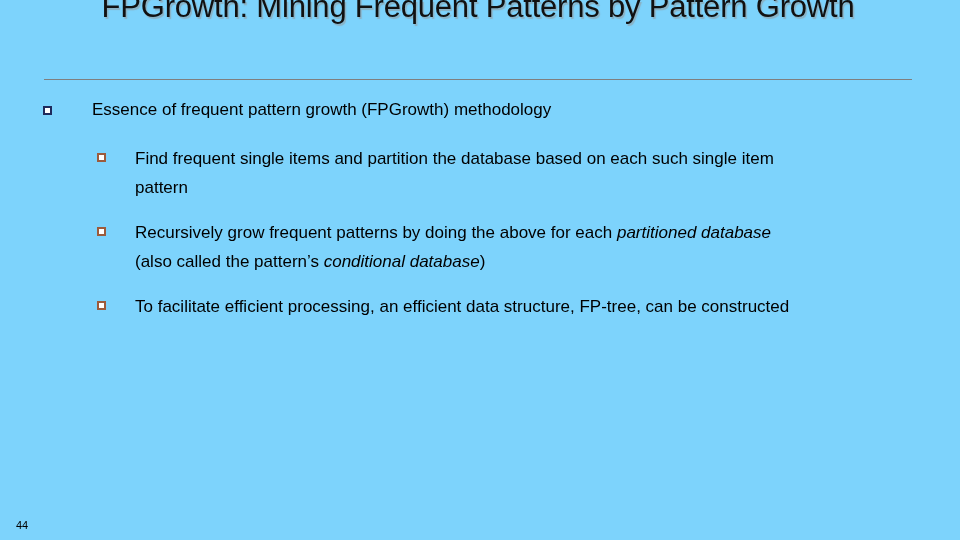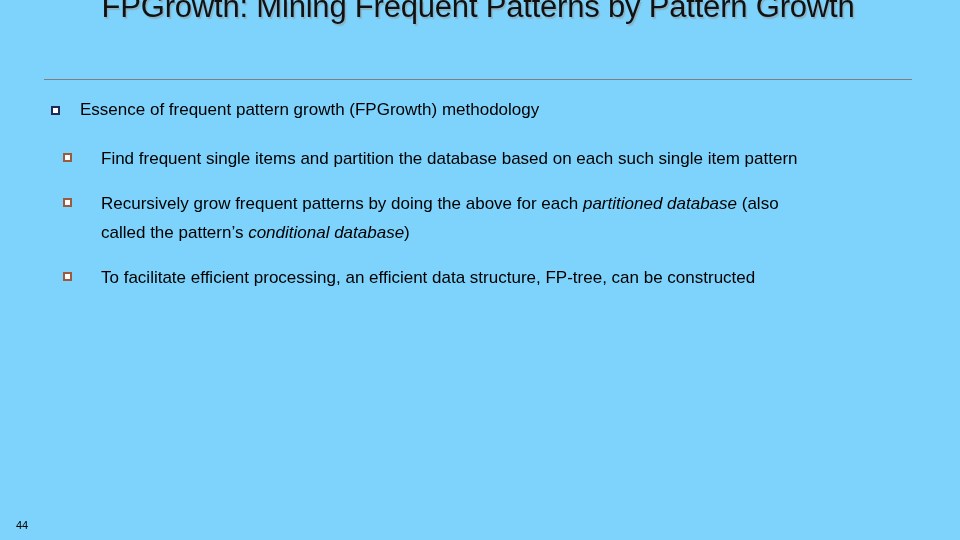--- a/index.html
+++ b/index.html
@@ -59,23 +59,22 @@
   .body-area {
     position: absolute;
     left: 0;
     top: 98px;
     width: 960px;
   }
 
   
   .lvl1-row {
     position: relative;
-    padding-left: 72px;
+    padding-left: 92px;
     margin-bottom: 22px;
-    margin-left: 8px;
   }
   .lvl1-bullet {
     position: absolute;
     left: 43px;
     top: 8px;
     width: 9px;
     height: 9px;
     border: 2px solid #1f2a5c;
     background: #ffffff;
     box-sizing: border-box;
@@ -86,20 +85,21 @@
     color: #000000;
     font-weight: 400;
   }
 
   
   .lvl2-row {
     position: relative;
     padding-left: 101px;
     padding-right: 150px;
     margin-bottom: 18px;
+    margin-left: 34px;
   }
   .lvl2-bullet {
     position: absolute;
     left: 63px;
     top: 9px;
     width: 9px;
     height: 9px;
     border: 2px solid #9c5b3c;
     background: #ffffff;
     box-sizing: border-box;

